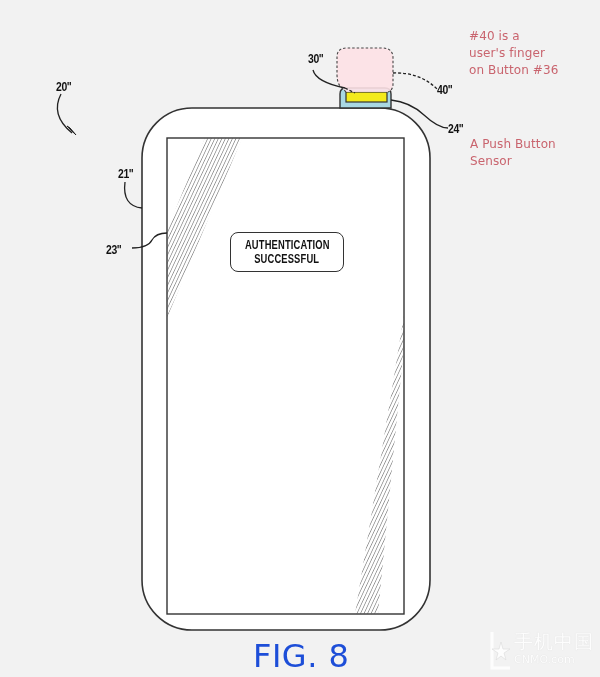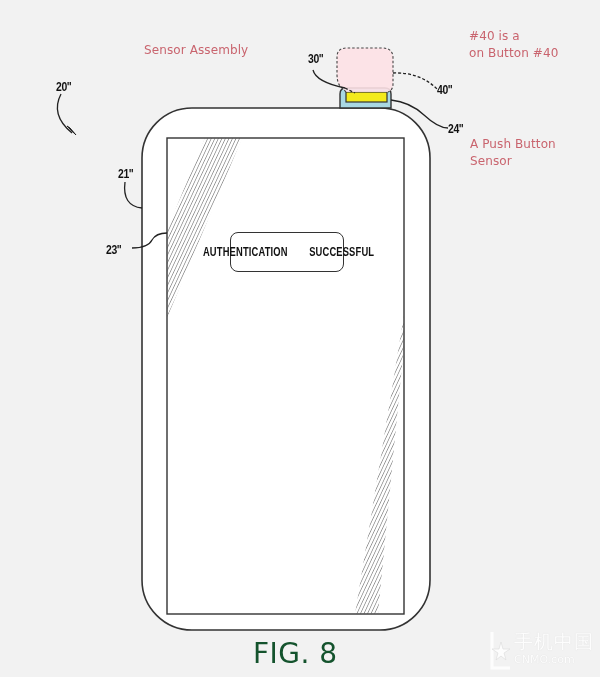--- a/index.html
+++ b/index.html
@@ -2,23 +2,23 @@
 <html><head>
 <meta charset="utf-8">
 <style>
   html, body { margin: 0; padding: 0; }
   body { width: 600px; height: 677px; background: #f2f2f2; position: relative; overflow: hidden;
          font-family: "Liberation Sans", sans-serif; }
   #fig { position: absolute; left: 0; top: 0; width: 600px; height: 677px; }
   .ann { position: absolute; color: #c9646e; font-family: "DejaVu Sans", sans-serif; font-size: 12px; line-height: 17px; white-space: nowrap; letter-spacing: 0.1px; }
   .ref { position: absolute; color: #111; font-family: "Liberation Sans", sans-serif; font-weight: bold; font-size: 13px; letter-spacing: -0.5px; transform: scaleX(0.8); transform-origin: left top; }
   .auth { position: absolute; left: 230px; top: 232px; width: 114px; height: 40px; border: 1.6px solid #333; border-radius: 8px; background: #fff;
-          display: flex; flex-direction: row; align-items: center; justify-content: center; box-sizing: border-box; }
+          display: flex; flex-direction: column; align-items: center; justify-content: center; box-sizing: border-box; }
   .auth span { font-family: "Liberation Sans", sans-serif; font-weight: bold; font-size: 12px; line-height: 14px; color: #111; transform: scaleX(0.78); letter-spacing: 0.2px; white-space: nowrap; }
-  .figlabel { position: absolute; left: 253px; top: 637px; font-family: "DejaVu Sans", sans-serif; font-size: 28px; color: #14532d; letter-spacing: 0.5px; }
+  .figlabel { position: absolute; left: 253px; top: 637px; font-family: "DejaVu Sans", sans-serif; font-size: 32px; color: #1d4ed8; letter-spacing: 0.5px; }
   .wm { position: absolute; left: 490px; top: 628px; width: 105px; height: 44px; color: #ffffff; opacity: 0.9; }
   .wm .cn { position: absolute; left: 24px; top: 1px; font-family: "DejaVu Sans", sans-serif; font-size: 19px; letter-spacing: 1px; color: #fff; text-shadow: 0 0 1px #cfcfcf; white-space: nowrap; }
   .wm .en { position: absolute; left: 24px; top: 25px; font-family: "DejaVu Sans", sans-serif; font-size: 11px; color: #fff; text-shadow: 0 0 1px #cfcfcf; white-space: nowrap; }
 </style>
 </head>
 <body>
 
 <svg id="fig" viewBox="0 0 600 677" xmlns="http://www.w3.org/2000/svg">
   <defs>
     <pattern id="hatch" patternUnits="userSpaceOnUse" width="3.2" height="3.2" patternTransform="rotate(25)">
@@ -71,25 +71,25 @@
 </svg>
 
 <div class="ref" style="left:56px; top:79px;">20"</div>
 <div class="ref" style="left:118px; top:166px;">21"</div>
 <div class="ref" style="left:106px; top:242px;">23"</div>
 <div class="ref" style="left:308px; top:51px;">30"</div>
 <div class="ref" style="left:437px; top:82px;">40"</div>
 <div class="ref" style="left:448px; top:121px;">24"</div>
 
 <div class="ann" style="left:144px; top:42px;">
-  <div>Sensor Assembly</div>
 </div>
 <div class="ann" style="left:469px; top:28px;">
   <div>#40 is a</div>
-  <div>on Button #40</div>
+  <div>user's finger</div>
+  <div>on Button #36</div>
 </div>
 <div class="ann" style="left:470px; top:136px;">
   <div>A Push Button</div>
   <div>Sensor</div>
 </div>
 
 <div class="auth">
   <span>AUTHENTICATION</span>
   <span>SUCCESSFUL</span>
 </div>

